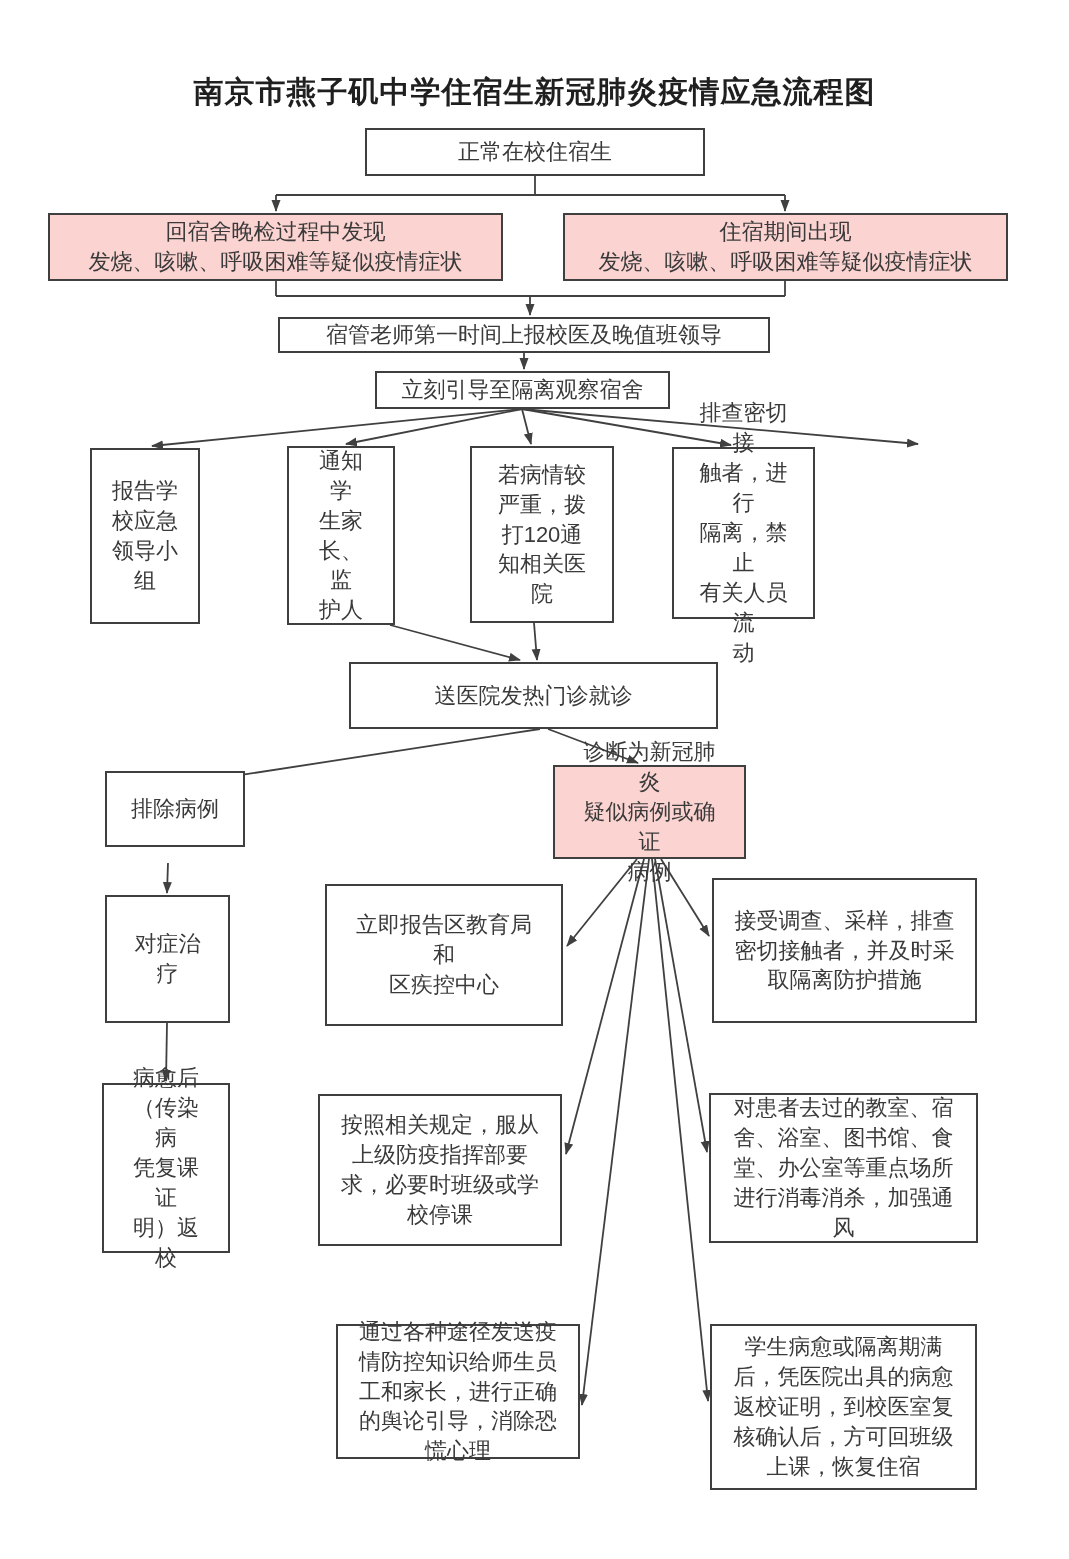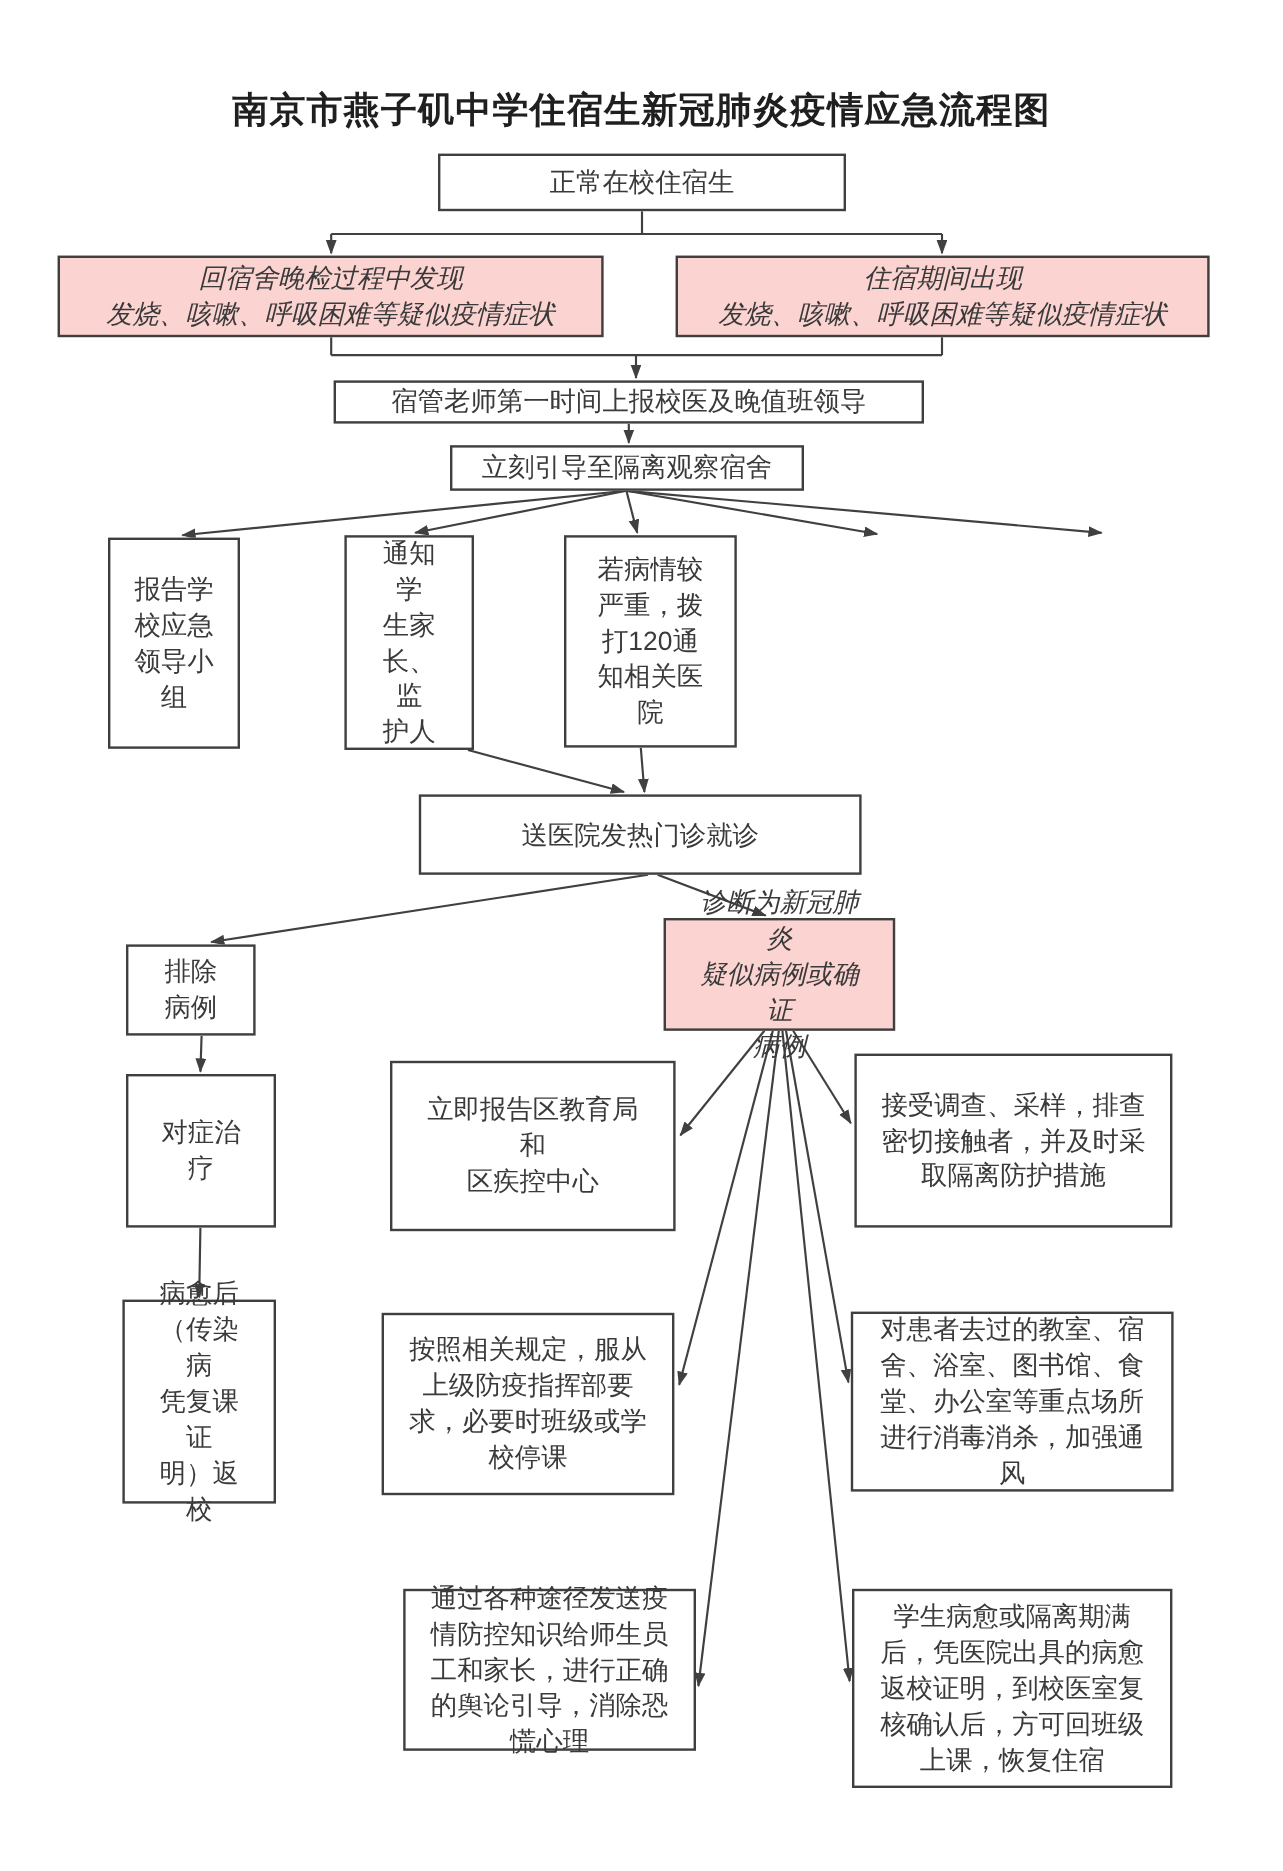--- a/index.html
+++ b/index.html
@@ -32,21 +32,20 @@
     color:var(--text);
     font-size:22px;line-height:1.36;
     display:flex;align-items:center;justify-content:center;
     text-align:center;
     white-space:pre-line;
     padding:2px 20px;
   }
   .node.pink{
     background:var(--pink);
     border-width:2.5px;
-    font-style:italic;
   }
   svg.arrows{
     position:absolute;left:0;top:0;
   }
   svg.arrows line{
     stroke:var(--line);
     stroke-width:1.8;
     fill:none;
   }
   svg.arrows .head{fill:var(--line);}
@@ -124,25 +123,30 @@
 生家
 长、监
 护人</div>
 
   <div class="node" style="left:470px;top:446px;width:144px;height:177px">若病情较
 严重，拨
 打120通
 知相关医
 院</div>
 
+  <div class="node" style="left:672px;top:447px;width:143px;height:172px">排查密切接
+触者，进行
+隔离，禁止
+有关人员流
+动</div>
 
 
   <div class="node" style="left:349px;top:662px;width:369px;height:67px">送医院发热门诊就诊</div>
 
-  <div class="node" style="left:105px;top:787px;width:108px;height:76px">排除病例</div>
+  <div class="node" style="left:105px;top:771px;width:140px;height:76px">排除病例</div>
 
   <div class="node pink" style="left:553px;top:765px;width:193px;height:94px">诊断为新冠肺炎
 疑似病例或确证
 病例</div>
 
   <div class="node" style="left:105px;top:895px;width:125px;height:128px">对症治疗</div>
 
   <div class="node" style="left:325px;top:884px;width:238px;height:142px">立即报告区教育局和
 区疾控中心</div>
 

